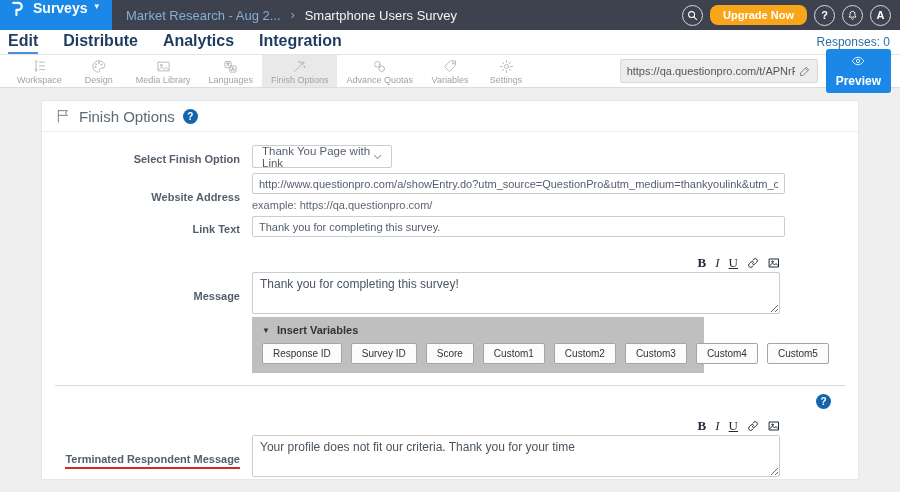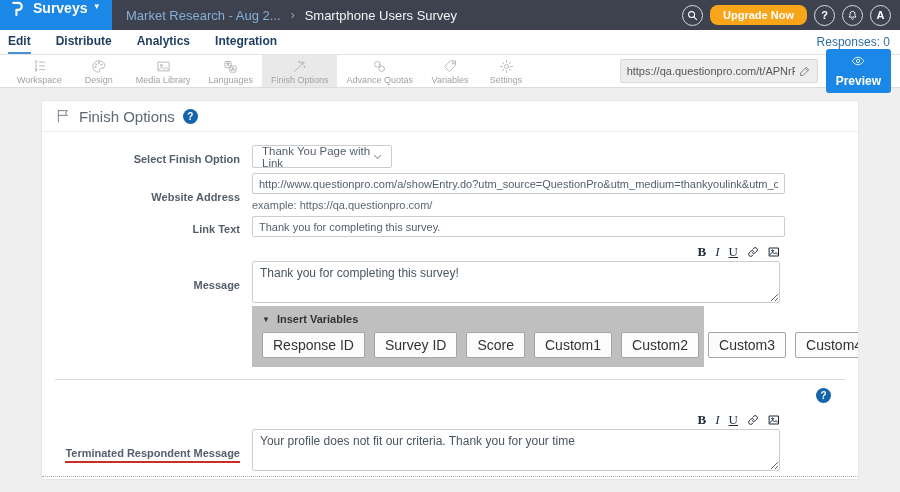--- a/index.html
+++ b/index.html
@@ -19,21 +19,21 @@
   .top-actions { margin-left:auto; display:flex; align-items:center; gap:7px; padding-right:9px; }
   .circle-btn { width:21px; height:21px; border-radius:50%; border:1.5px solid #d6dade;
                 background:transparent; color:#fff; font-size:11px; font-weight:bold;
                 display:flex; align-items:center; justify-content:center; cursor:pointer; }
   .upgrade { background:#f9a51a; border:none; border-radius:8px; color:#fff; font-weight:bold;
              font-size:11px; padding:4px 13px; cursor:pointer; font-family:inherit; }
 
   
   .tabs { height:25px; background:#fff; border-bottom:1px solid #e4e4e4; display:flex;
           align-items:stretch; padding-left:8px; }
-  .tab { display:flex; align-items:center; font-size:12px; font-weight:bold; color:#1e3c5f;
+  .tab { display:flex; align-items:center; font-size:16px; font-weight:bold; color:#1e3c5f;
          margin-right:25px; cursor:pointer; border-bottom:2px solid transparent; }
   .tab.active { border-bottom-color:#4a90d9; }
   .responses { margin-left:auto; display:flex; align-items:center; padding-right:10px;
                font-size:12px; color:#2e6da4; }
 
   
   .ribbon { height:33px; background:#fff; border-bottom:1px solid #dcdcdc; display:flex;
             align-items:stretch; padding-left:8px; }
   .ritem { display:flex; flex-direction:column; align-items:center; justify-content:center;
            padding:2px 9px 1px; cursor:pointer; min-width:56px; }
@@ -87,21 +87,21 @@
   .ebtn.u { text-decoration:underline; }
   .ebtn svg { width:12px; height:12px; stroke:#1f2a38; fill:none; stroke-width:2;
               stroke-linecap:round; stroke-linejoin:round; display:block; }
   .msgarea { width:528px; height:42px; border:1px solid #ccc; border-radius:2px; font-size:12px;
              color:#4a5560; padding:4px 7px; font-family:inherit; resize:both; }
   .panel { width:452px; background:#bfbfbf; padding:7px 10px 9px; margin-top:3px; }
   .panel-head { display:flex; align-items:center; gap:7px; font-size:11px; font-weight:bold;
                 color:#333; cursor:pointer; }
   .panel-head .pcaret { font-size:8px; color:#333; }
   .panel-btns { display:flex; gap:9px; margin-top:7px; }
-  .vbtn { background:#fcfcfc; border:1px solid #a5a5a5; border-radius:2px; font-size:14px;
+  .vbtn { background:#fcfcfc; border:1px solid #a5a5a5; border-radius:2px; font-size:10px;
           color:#333; padding:4px 10px; cursor:pointer; white-space:nowrap; font-family:inherit; }
   .divider { border-top:1px solid #dcdcdc; margin:12px 13px 0; }
   .help-row { display:flex; justify-content:flex-end; padding:8px 27px 0 0; }
   .toolbar-row { margin-top:10px; }
   .redline { border-bottom:2px solid #cb2e25; padding-bottom:2px; }
   .dotted { border-top:1px dotted #aeaeae; margin-top:5px; }
   .save-row { padding:6px 0 0 210px; }
   .save-btn { background:#1b87e6; border:none; border-radius:3px; color:#fff; font-size:12px;
               font-weight:bold; padding:7px 11px; cursor:pointer; font-family:inherit; }
 </style>
@@ -262,21 +262,21 @@
         </div>
 
         <div class="row">
           <div class="lbl">Website Address</div>
           <div>
             <input class="tinput" type="text" value="http://www.questionpro.com/a/showEntry.do?utm_source=QuestionPro&amp;utm_medium=thankyoulink&amp;utm_campaign=QPsurveys&amp;u" style="">
             <div class="example">example: https://qa.questionpro.com/</div>
           </div>
         </div>
 
-        <div class="row" style="margin-bottom:8px;">
+        <div class="row" style="margin-bottom:19px;">
           <div class="lbl">Link Text</div>
           <input class="tinput" type="text" value="Thank you for completing this survey." style="">
         </div>
 
         <div class="row">
           <div class="lbl"></div>
           <div class="etoolbar">
             <button class="ebtn b">B</button>
             <button class="ebtn i">I</button>
             <button class="ebtn u">U</button>

